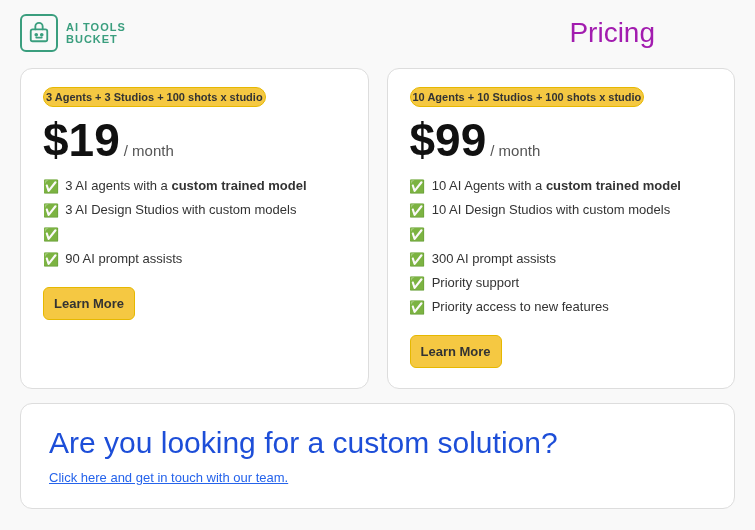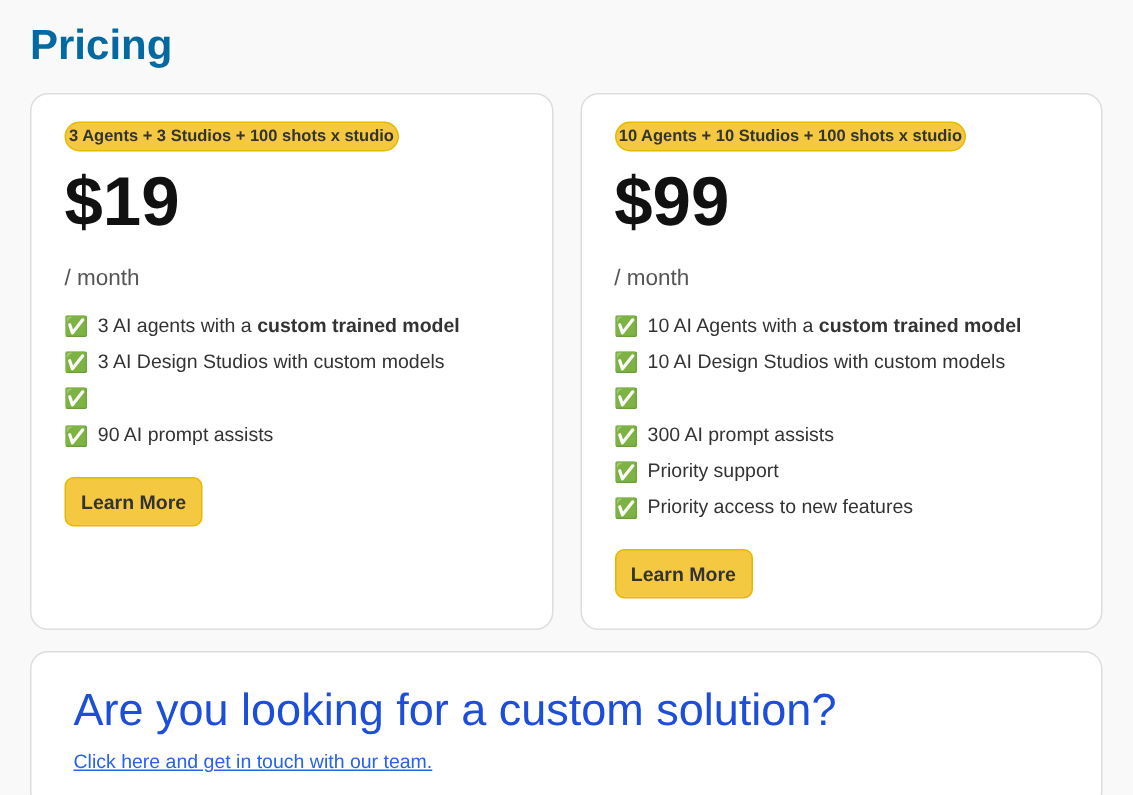--- a/index.html
+++ b/index.html
@@ -44,24 +44,24 @@
     .logo-text span {
       font-size: 11px;
       font-weight: 700;
       color: #3a9e7e;
       letter-spacing: 1px;
       text-transform: uppercase;
     }
 
     .page-title {
       flex: 1;
-      text-align: left;
+      text-align: right;
       font-size: 28px;
-      font-weight: 700;
-      color: #0369a1;
+      font-weight: 400;
+      color: #a21caf;
       margin-right: 80px;
     }
 
     .pricing-section {
       display: flex;
       gap: 18px;
       padding: 10px 20px 14px 20px;
     }
 
     .plan-card {
@@ -80,23 +80,22 @@
       font-size: 11px;
       font-weight: 600;
       color: #333;
       padding: 3px 2px;
       margin-bottom: 10px;
     }
 
     .plan-price {
       display: flex;
       align-items: baseline;
-      gap: 20px;
+      gap: 4px;
       margin-bottom: 14px;
-      flex-direction: column;
     }
 
     .plan-price-amount {
       font-size: 46px;
       font-weight: 900;
       color: #111;
       line-height: 1;
     }
 
     .plan-price-period {
@@ -163,20 +162,35 @@
       font-size: 13px;
       color: #2563eb;
       text-decoration: underline;
       cursor: pointer;
     }
   </style>
 </head>
 <body>
 
 <div class="header">
+  <div class="logo-box">
+    <div class="logo-icon">
+      <svg width="22" height="22" viewBox="0 0 24 24" fill="none" stroke="#3a9e7e" stroke-width="2" stroke-linecap="round" stroke-linejoin="round">
+        <rect x="3" y="8" width="18" height="13" rx="2"></rect>
+        <path d="M8 8V5a4 4 0 018 0v3"></path>
+        <circle cx="9" cy="14" r="1" fill="#3a9e7e"></circle>
+        <circle cx="15" cy="14" r="1" fill="#3a9e7e"></circle>
+        <path d="M9 17h6"></path>
+      </svg>
+    </div>
+    <div class="logo-text">
+      <span>AI TOOLS</span>
+      <span>BUCKET</span>
+    </div>
+  </div>
   <h1 class="page-title">Pricing</h1>
 </div>
 
 <div class="pricing-section">
 
   <div class="plan-card">
     <div class="plan-badge">3 Agents + 3 Studios + 100 shots x studio</div>
     <div class="plan-price">
       <span class="plan-price-amount">$19</span>
       <span class="plan-price-period">/ month</span>

